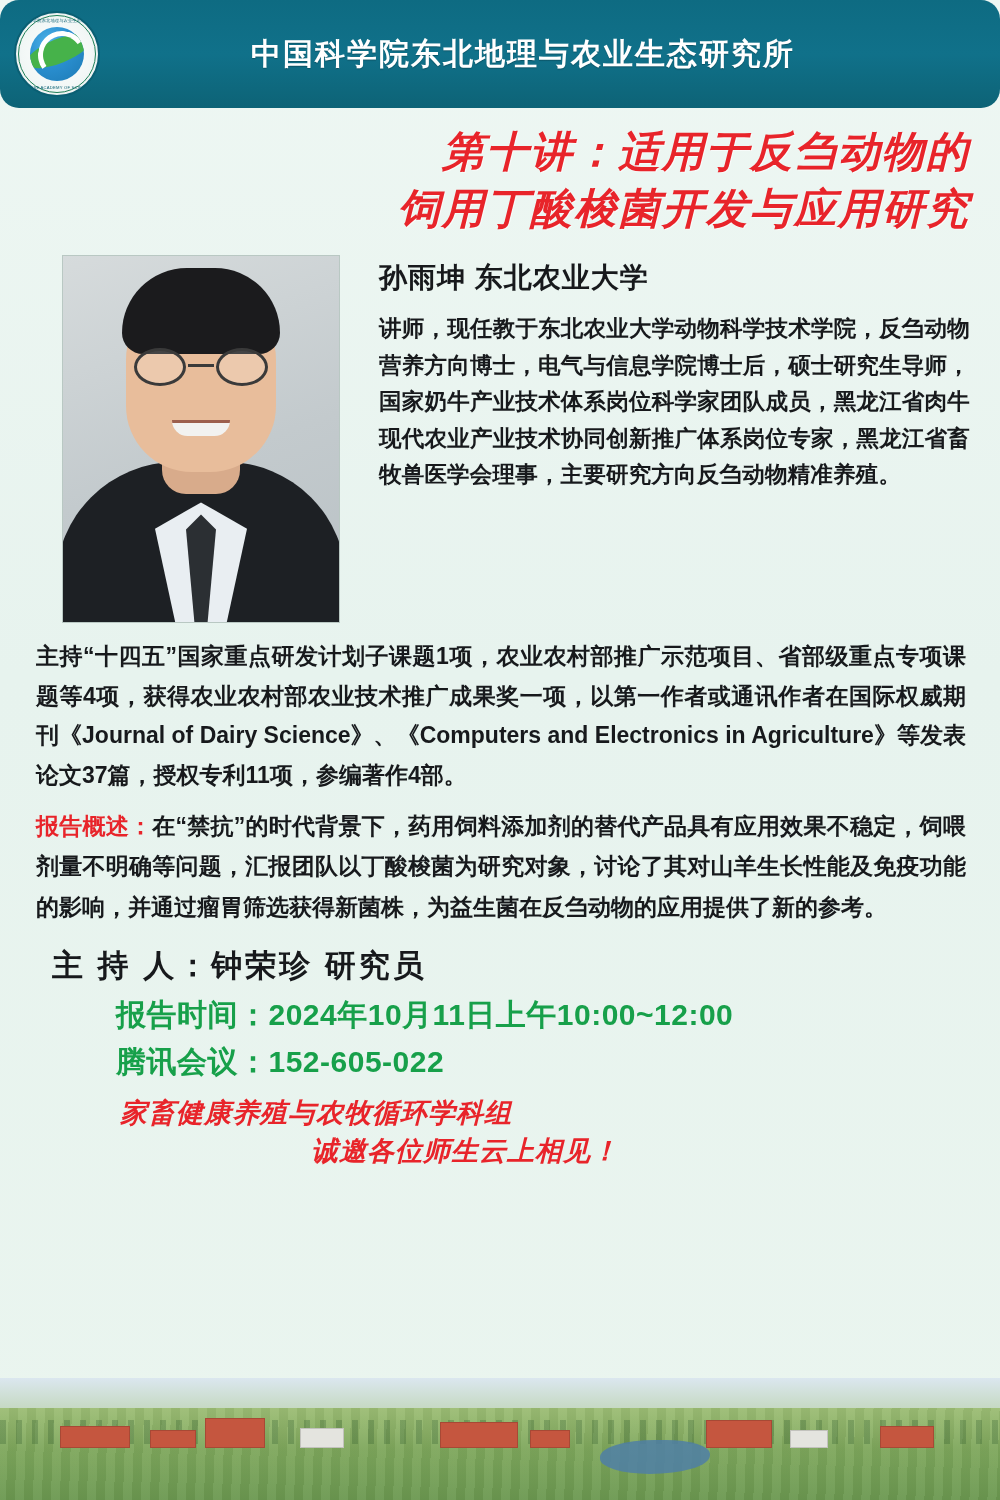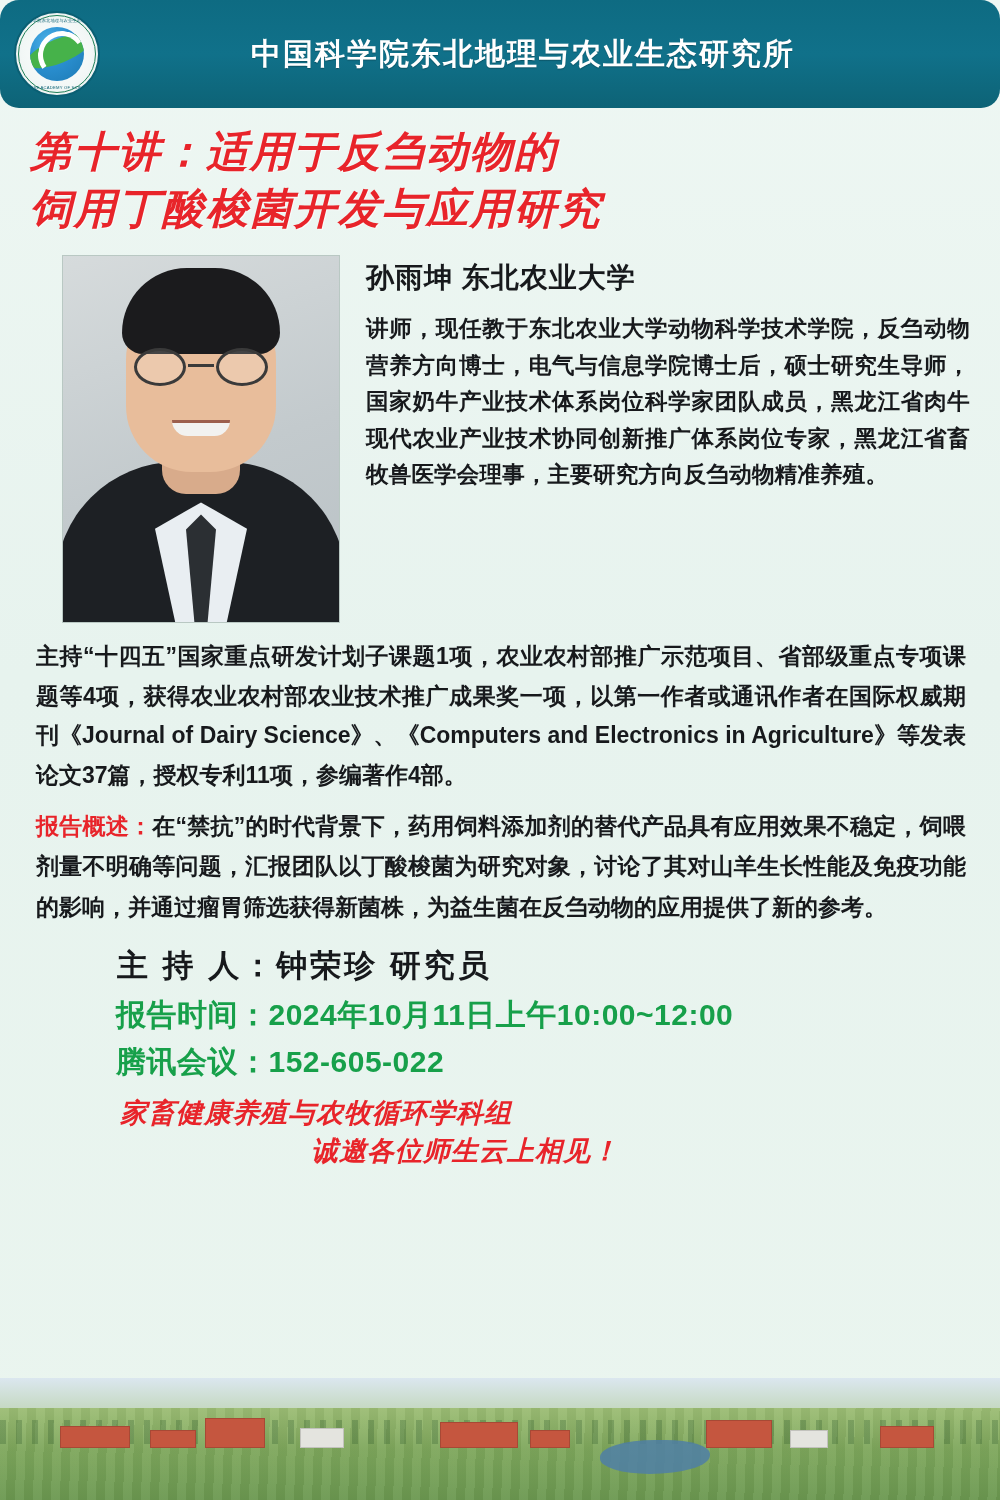--- a/index.html
+++ b/index.html
@@ -96,38 +96,38 @@
     font-size: 23px;
     font-weight: bold;
     letter-spacing: 0.5px;
     line-height: 1.3;
     margin-top: 3px;
     text-shadow: 0 1px 1px rgba(0,0,0,.25);
   }
 
   
   .main-title {
-    text-align: left;
+    text-align: right;
     color: #e8242a;
     font-family: "DejaVu Serif", "Liberation Serif", serif;
     font-weight: bold;
     font-size: 42px;
     line-height: 1.35;
     letter-spacing: 2px;
     padding: 16px 30px 4px 30px;
     font-style: italic;
     text-shadow: 1px 1px 0 rgba(255,255,255,.6);
   }
   .main-title .t2 { display: block; }
 
   
   .speaker {
     display: flex;
     padding: 14px 30px 0 62px;
-    gap: 26px;
+    gap: 39px;
   }
   .portrait {
     width: 278px;
     height: 368px;
     flex: 0 0 auto;
     border: 1px solid #b9c8c3;
     background: #cfd6d9;
     position: relative;
     overflow: hidden;
   }
@@ -246,21 +246,21 @@
     font-size: 23px;
     font-weight: bold;
     color: #17191c;
     line-height: 1.76;
     text-align: justify;
   }
   .abstract .label { color: #e8242a; }
 
   
   .host-line {
-    padding: 18px 0 0 117px;
+    padding: 18px 0 0 52px;
     font-size: 31px;
     font-weight: bold;
     color: #17191c;
     letter-spacing: 3px;
   }
   .meta-line {
     padding: 8px 0 0 116px;
     font-size: 30px;
     font-weight: bold;
     color: #17a04a;

